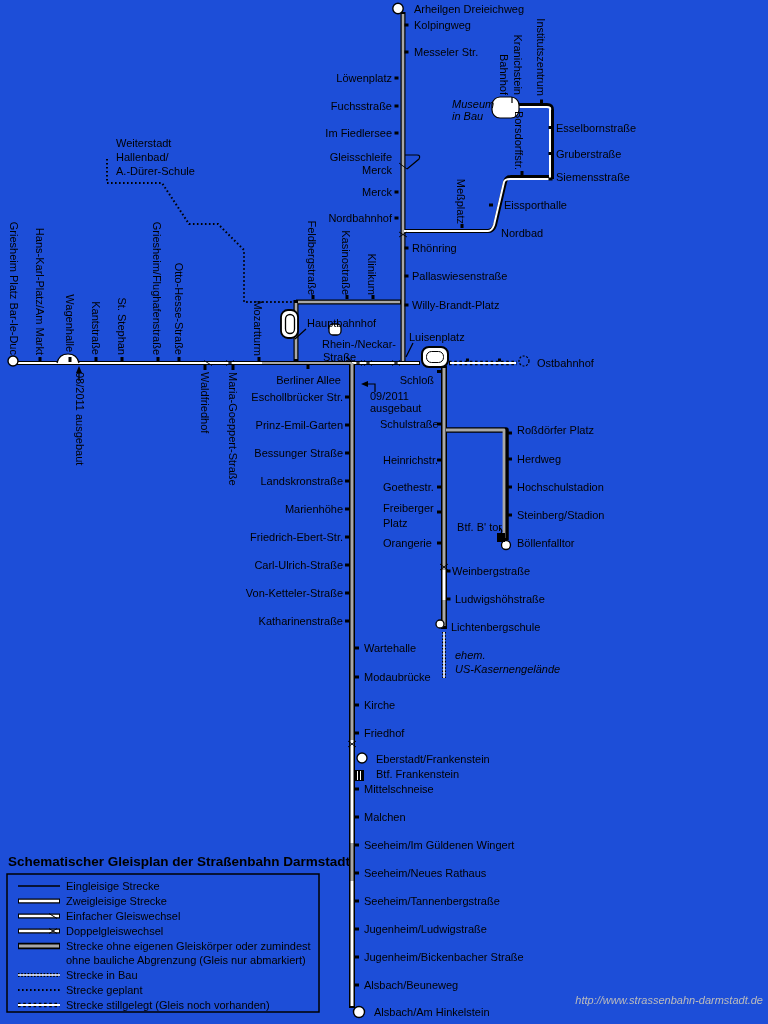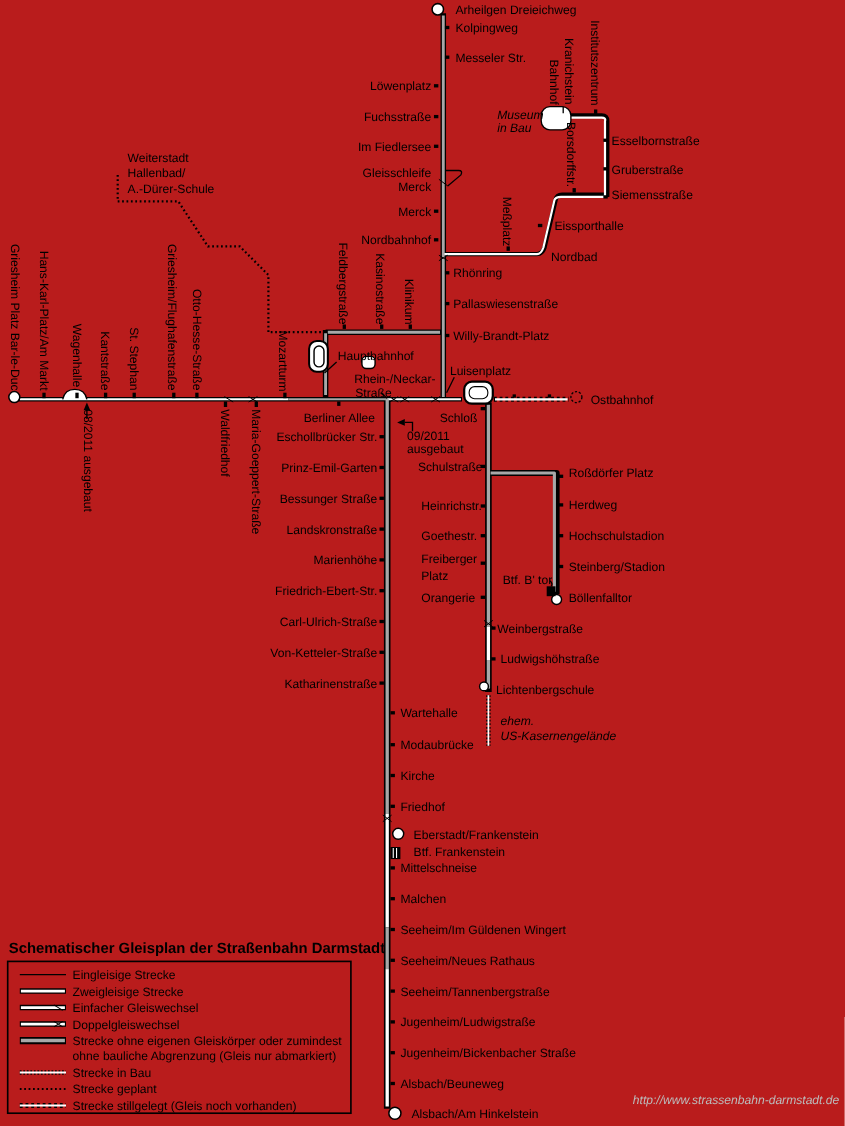--- a/index.html
+++ b/index.html
@@ -1,16 +1,16 @@
 <!DOCTYPE html>
 <html><head>
 <meta charset="utf-8">
 <style>
   html,body{margin:0;padding:0;background:#ffffff;}
-  .stage{position:relative;width:768px;height:1024px;background:#b91c1c;overflow:hidden;}
+  .stage{position:relative;width:768px;height:1024px;background:#1d4ed8;overflow:hidden;}
   svg{display:block;}
   text{font-family:"Liberation Sans","DejaVu Sans",sans-serif;font-size:11px;fill:#000;}
   .e{text-anchor:end;}
   .s{text-anchor:start;}
   .it{font-style:italic;}
   .ttl{font-size:13.5px;font-weight:bold;}
   .wm{fill:#bcbcbc;font-style:italic;}
   .bk{stroke:#000;fill:none;}
   .cw{stroke:#fff;fill:none;}
   .cg{stroke:#a8a8a8;fill:none;}

